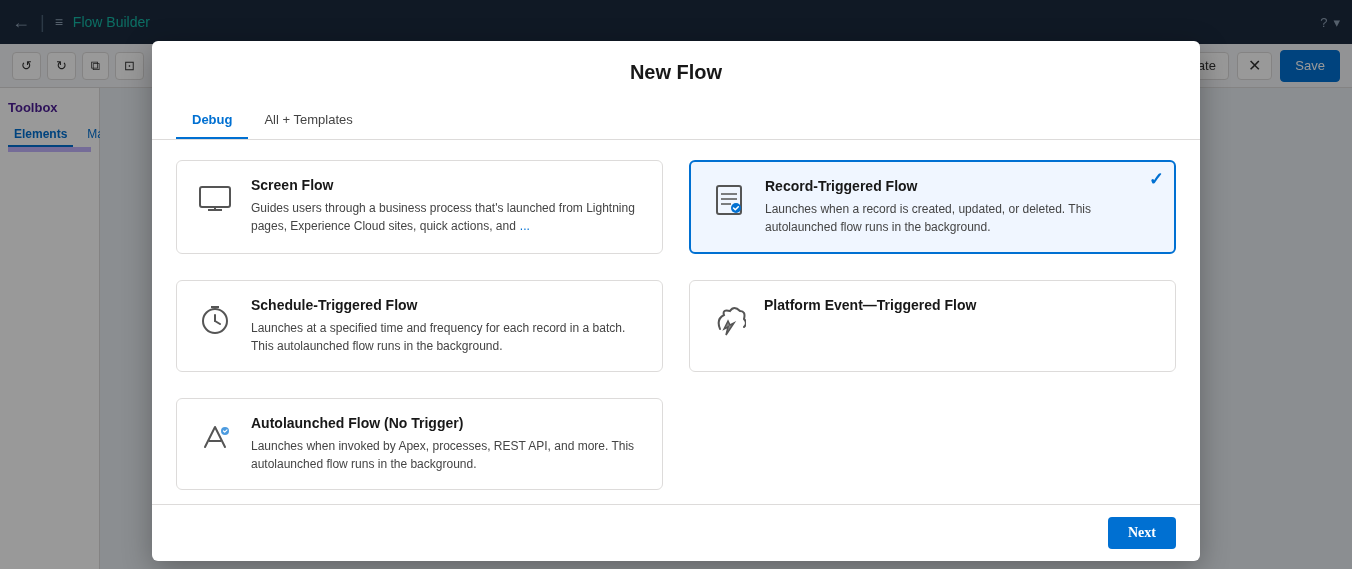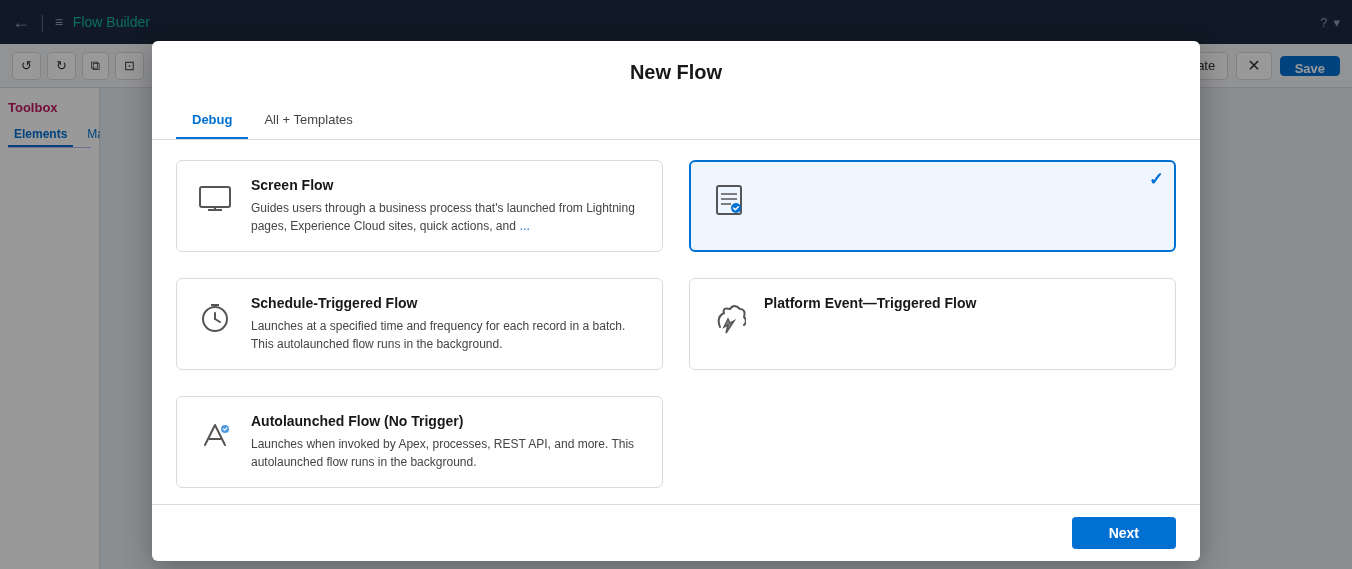--- a/index.html
+++ b/index.html
@@ -156,47 +156,47 @@
       align-items: center;
     }
     .btn-save {
       background: #0070d2;
       border: 1px solid #0070d2;
       border-radius: 4px;
       padding: 4px 14px;
       font-size: 13px;
       cursor: pointer;
       color: #fff;
-      height: 20px;
-      font-weight: 700;
+      height: 32px;
+      font-weight: 400;
     }
 
     
     .main-area {
       display: flex;
       height: calc(569px - 88px);
     }
 
     
     .sidebar {
       width: 100px;
       background: #fff;
       border-right: 1px solid #dddbda;
       padding: 12px 8px;
     }
     .sidebar-title {
       font-size: 13px;
       font-weight: 700;
-      color: #be185d;
+      color: #4c1d95;
       margin-bottom: 8px;
     }
     .sidebar-tabs {
       display: flex;
       gap: 8px;
-      border-bottom: 1px solid #c4b5fd;
+      border-bottom: 5px solid #c4b5fd;
     }
     .sidebar-tab {
       font-size: 12px;
       padding: 4px 6px;
       cursor: pointer;
       color: #0070d2;
       border-bottom: 2px solid transparent;
     }
     .sidebar-tab.active {
       color: #0070d2;
@@ -324,24 +324,25 @@
       padding: 12px 24px;
       display: flex;
       justify-content: flex-end;
       border-top: 1px solid #dddbda;
     }
     .btn-next {
       background: #0070d2;
       color: #fff;
       border: none;
       border-radius: 4px;
-      padding: 8px 37px;
+      padding: 8px 20px;
       font-size: 14px;
       font-weight: 600;
       cursor: pointer;
+      font-family: Liberation Serif, serif;
     }
   </style>
 </head>
 <body>
 
 <div class="nav-bar">
   <div class="nav-left">
     <span class="nav-back-icon">←</span>
     <span class="nav-separator">|</span>
     <span class="nav-flow-icon">≡</span>
@@ -418,20 +419,24 @@
         <div class="card-icon">
           <svg width="36" height="36" viewBox="0 0 36 36" fill="none">
             <rect x="6" y="4" width="24" height="28" rx="2" stroke="#555" stroke-width="2" fill="none"></rect>
             <line x1="10" y1="12" x2="26" y2="12" stroke="#555" stroke-width="1.5"></line>
             <line x1="10" y1="17" x2="26" y2="17" stroke="#555" stroke-width="1.5"></line>
             <line x1="10" y1="22" x2="20" y2="22" stroke="#555" stroke-width="1.5"></line>
             <circle cx="25" cy="26" r="5" fill="#0070d2"></circle>
             <path d="M22.5 26l1.8 1.8 3-3" stroke="white" stroke-width="1.5" stroke-linecap="round" stroke-linejoin="round"></path>
           </svg>
         </div>
+        <div class="card-content">
+          <div class="card-title">Record-Triggered Flow</div>
+          <div class="card-desc">Launches when a record is created, updated, or deleted. This autolaunched flow runs in the background.</div>
+        </div>
       </div>
 
       <div class="flow-card">
         <div class="card-icon">
           <svg width="36" height="36" viewBox="0 0 36 36" fill="none">
             <circle cx="18" cy="20" r="12" stroke="#555" stroke-width="2" fill="none"></circle>
             <line x1="18" y1="14" x2="18" y2="20" stroke="#555" stroke-width="2" stroke-linecap="round"></line>
             <line x1="18" y1="20" x2="23" y2="23" stroke="#555" stroke-width="2" stroke-linecap="round"></line>
             <line x1="14" y1="6" x2="22" y2="6" stroke="#555" stroke-width="2"></line>
           </svg>

